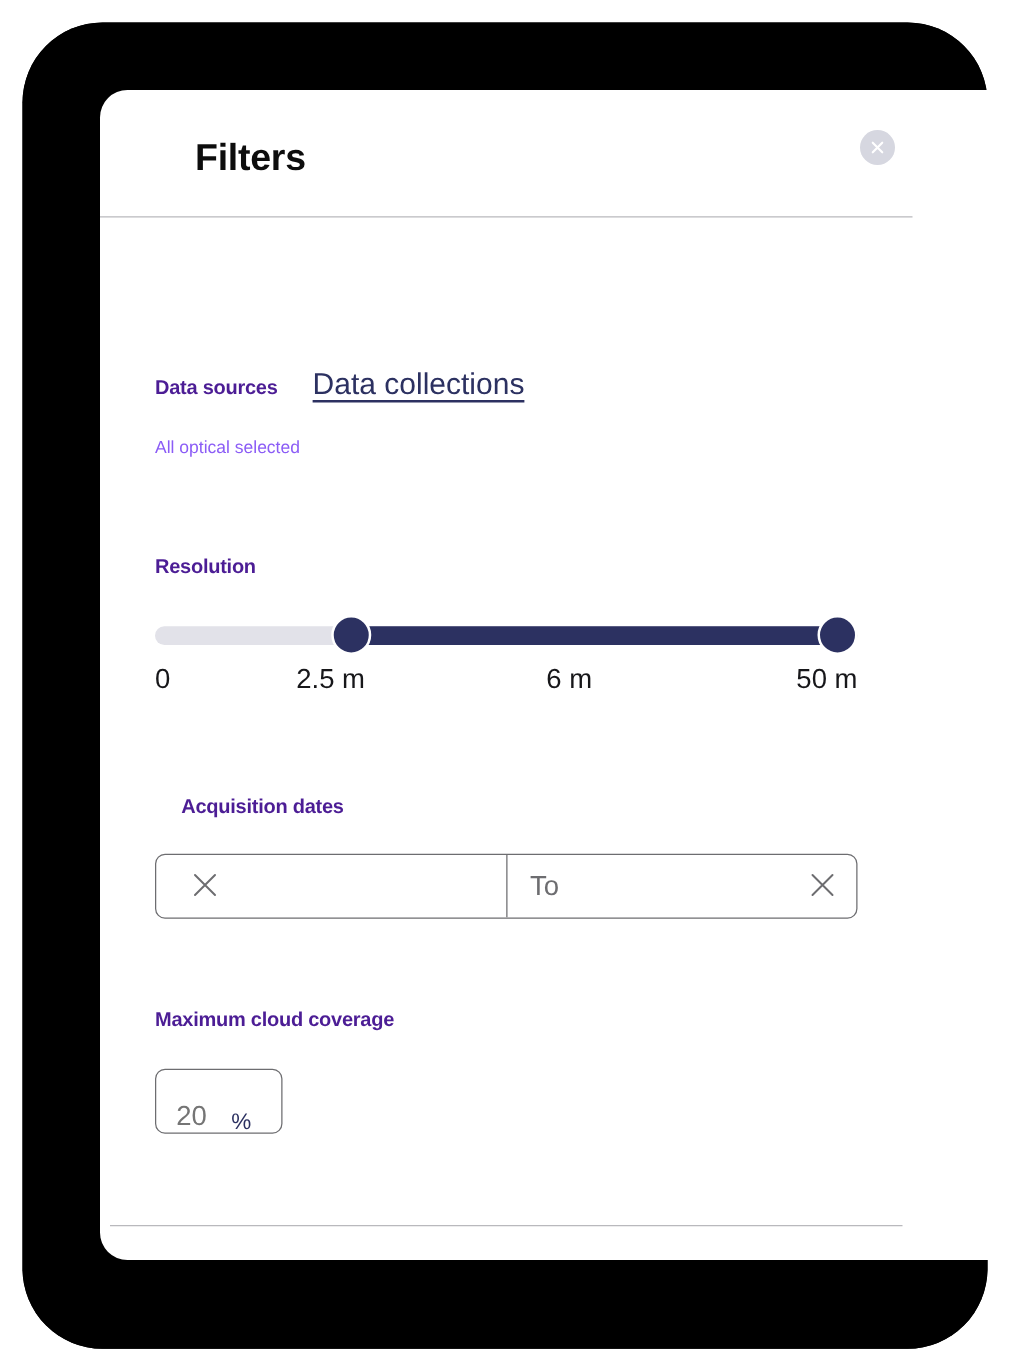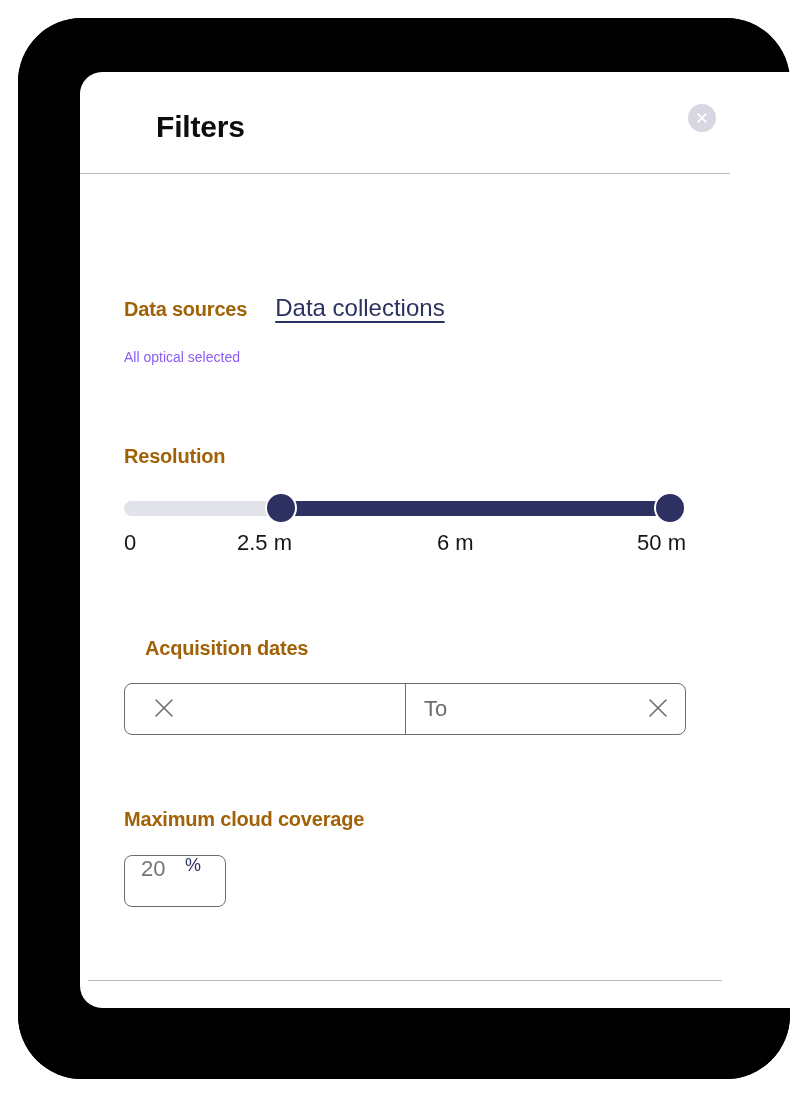--- a/index.html
+++ b/index.html
@@ -106,23 +106,23 @@
 
   
   .dialog-body {
     position: absolute;
     left: 0;
     top: 102px;
     width: 650px;
   }
 
   .section-heading {
-    font-size: 20px;
+    font-size: 16px;
     font-weight: bold;
-    color: #a16207;
+    color: #4c1d95;
     letter-spacing: -0.2px;
     line-height: 1;
   }
 
   
   .data-sources-row {
     position: absolute;
     left: 44px;
     top: 122px;
     display: flex;
@@ -276,21 +276,21 @@
     position: absolute;
     left: 44px;
     top: 681px;
     width: 102px;
     height: 52px;
     border: 1px solid #6d6d70;
     border-radius: 8px;
     box-sizing: border-box;
     background: #ffffff;
     display: flex;
-    align-items: flex-start;
+    align-items: flex-end;
     padding: 0 12px 0 16px;
     gap: 10px;
   }
   .cloud-input {
     border: none;
     outline: none;
     background: transparent;
     font-family: "Liberation Sans", sans-serif;
     font-size: 22px;
     color: #6d6d70;

